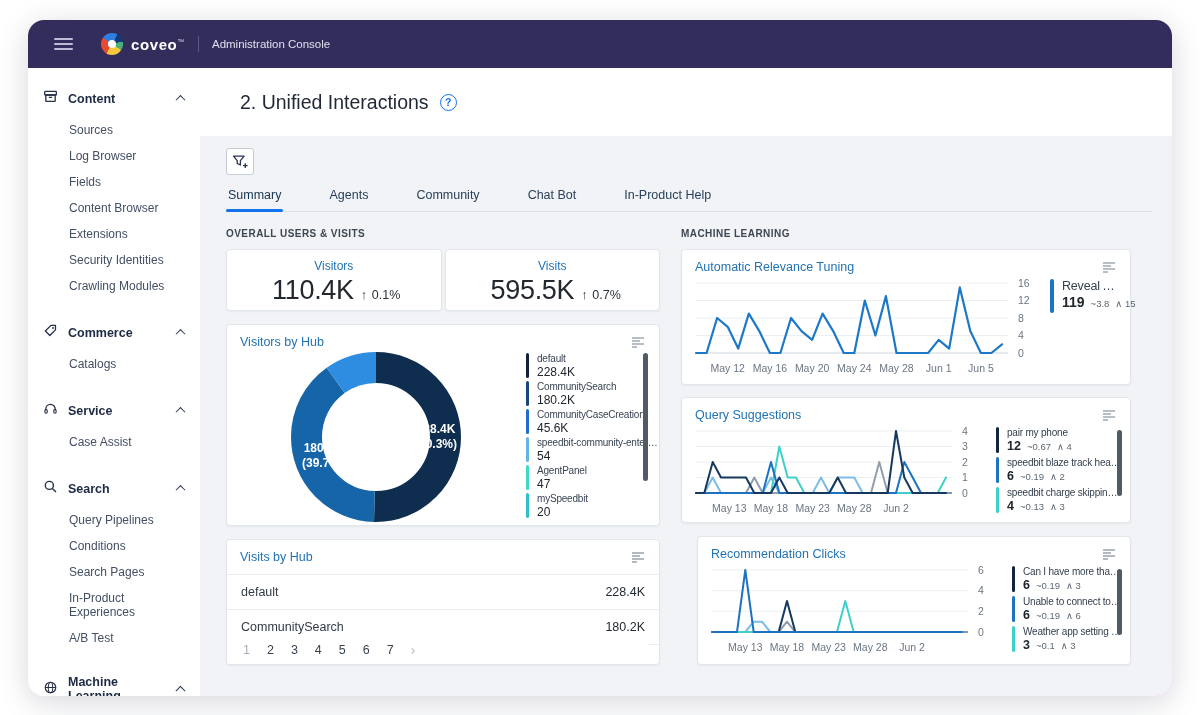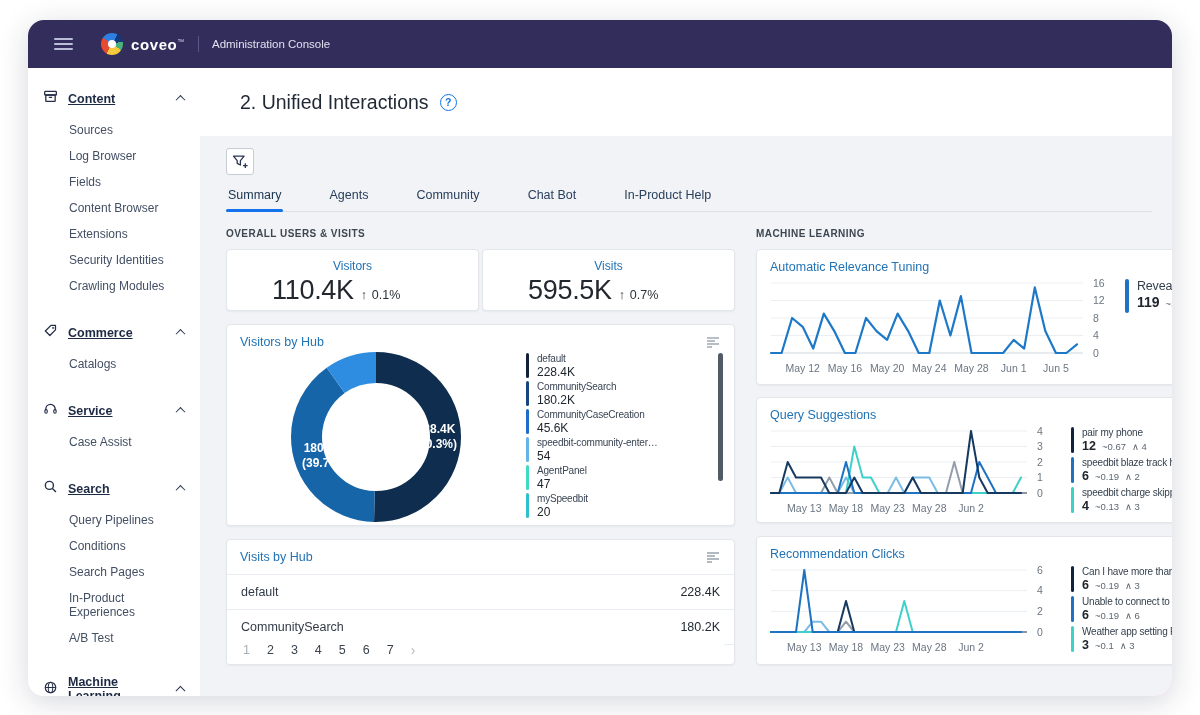--- a/index.html
+++ b/index.html
@@ -20,21 +20,21 @@
   .brand { color:#fff; font-size:15px; font-weight:700; letter-spacing:.6px; margin-left:8px; }
   .brand sup { font-size:7px; font-weight:400; color:#cfd2e4; }
   .tb-divider { width:1px; height:16px; background:#5c5786; margin:0 13px; }
   .appname { color:#dde0ee; font-size:11.5px; }
 
   
   .shell { flex:1; display:flex; min-height:0; }
   .sidebar { width:172px; flex:none; background:#fff; padding-top:12px; overflow:hidden; }
   .nav-section { display:flex; align-items:center; gap:10px; padding:9px 16px 9px 15px; cursor:pointer; }
   .nav-section svg { width:15px; height:15px; flex:none; }
-  .nav-label { font-size:12.5px; font-weight:700; color:#1d2a44;text-decoration:underline; }
+  .nav-label { font-size:12.5px; font-weight:700; color:#1d2a44; }
   .chev { margin-left:auto; width:7px; height:7px; border-top:1.6px solid #2a3550; border-right:1.6px solid #2a3550;
     transform:rotate(-45deg) translate(-1px,1px); }
   .nav-item { padding:6px 16px 6px 41px; font-size:12px; color:#434f64; cursor:pointer; }
   .nav-gap { height:15px; }
 
   .main { flex:1; display:flex; flex-direction:column; min-width:0; background:#f9a8d4; }
   .title-row { height:68px; flex:none; display:flex; align-items:center; padding-left:40px; gap:11px; background:#fff; }
   .page-title { font-size:19.5px; font-weight:500; color:#1f2834; }
   .help { width:17px; height:17px; border:1.5px solid #1372ec; border-radius:50%; color:#1372ec;
     font-size:10.5px; font-weight:700; display:flex; align-items:center; justify-content:center; cursor:pointer; }
@@ -42,21 +42,21 @@
   .band { flex:1; min-height:0; background:#f1f3f6; padding:12px 20px 0 26px; display:flex; flex-direction:column; }
   .filter-btn { width:28px; height:27px; background:#fff; border:1px solid #c5ccd4; border-radius:3px;
     display:flex; align-items:center; justify-content:center; cursor:pointer; }
   .tabs { display:flex; gap:44px; margin-top:13px; border-bottom:1px solid #dde2e8; }
   .tab { font-size:12.5px; font-weight:500; color:#29405c; padding:0 2px 9px; position:relative; cursor:pointer; }
   .tab.active { color:#17334f; }
   .tab.active::after { content:""; position:absolute; left:0; right:0; bottom:-1px; height:3px; background:#1372ec; border-radius:2px; }
 
   .content { display:flex; gap:21px; padding-top:14px; flex:1; min-height:0; }
   .col { flex:none; }
-  .col-left  { width:509px; }
+  .col-left  { width:434px; }
   .col-right { width:450px; }
   .sec-label { font-size:10px; font-weight:700; color:#3d4751; letter-spacing:.45px; margin:2px 0 10px; }
 
   .card { background:#fff; border:1px solid #e2e6eb; border-radius:4px; box-shadow:0 1px 2px rgba(25,35,50,.05); }
   .panel-head { display:flex; align-items:flex-start; justify-content:space-between; padding:10px 13px 0; }
   .panel-title { font-size:12.5px; font-weight:500; color:#2273b5; }
   .export-btn { cursor:pointer; padding:1px; line-height:0; }
 
   
   .stats-row { display:flex; gap:3px;text-align:center; }
@@ -90,21 +90,21 @@
   .pagination { position:absolute; bottom:0; left:0; right:10px; background:#fff; padding:4px 0 7px 16px;
     display:flex; gap:17px; font-size:12.5px; align-items:center; }
   .page { color:#39434f; cursor:pointer; }
   .page.current { color:#a7aeb7; }
   .page-next { color:#b6bcc3; cursor:pointer; font-size:14px; line-height:1; }
 
   
   .ml-card { position:relative; }
   #art-card { height:136px; }
   #qs-card  { height:126px; margin-top:12px; }
-  #rc-card  { height:129px; margin-top:13px; }
+  #rc-card  { height:129px; margin-top:13px;margin-left:16px; }
   .ml-body { display:flex; padding:0 8px 0 10px; }
   .ml-legend { margin-left:6px; padding-top:4px; flex:1; min-width:0; position:relative; }
   .ml-item { display:flex; gap:8px; margin-bottom:4px; }
   .ml-bar { width:3px; height:26px; border-radius:2px; flex:none; }
   .ml-item.lg .ml-bar { width:4px; height:34px; }
   .ml-texts { min-width:0; }
   .ml-name { font-size:10px; letter-spacing:-.2px; color:#333f4c; white-space:nowrap; overflow:hidden; text-overflow:ellipsis; max-width:118px; }
   .ml-item.lg .ml-name { font-size:12.5px; max-width:160px; }
   .ml-stats { margin-top:1px; display:flex; align-items:baseline; }
   .ml-total { font-size:12.5px; font-weight:700; color:#20262d; }

